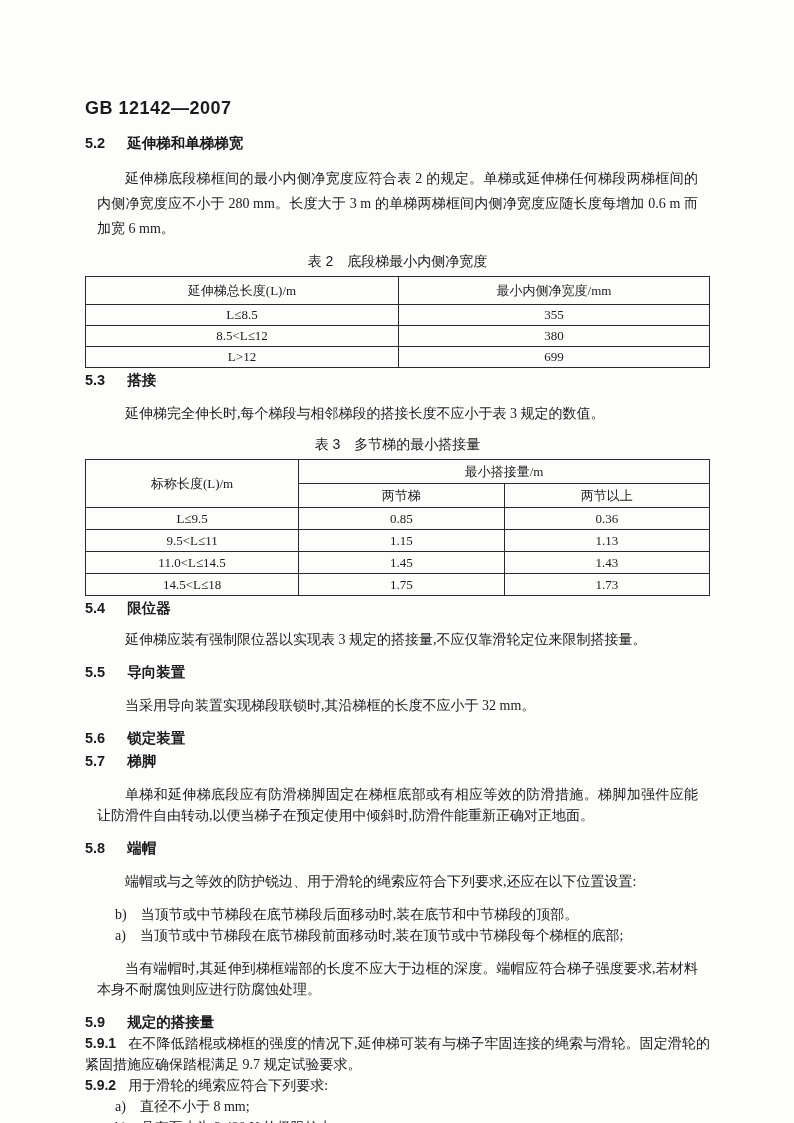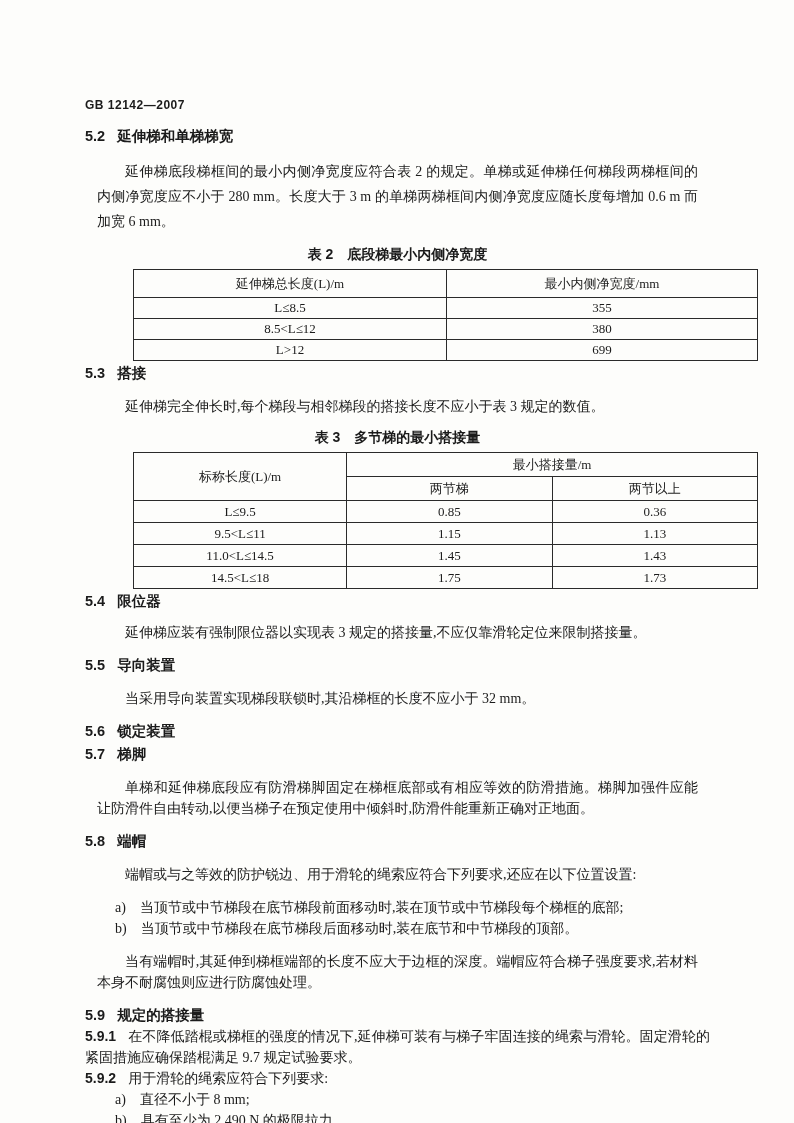--- a/index.html
+++ b/index.html
@@ -10,63 +10,62 @@
     background: #fdfdfb;
     box-sizing: border-box;
     padding: 98px 84px 0 85px;
     overflow: hidden;
     font-family: "Liberation Serif", "DejaVu Serif", serif;
     color: #1b1b1b;
   }
   .doc-header {
     font-family: "Liberation Sans", "DejaVu Sans", sans-serif;
     font-weight: bold;
-    font-size: 12px;
+    font-size: 18px;
     letter-spacing: 0.5px;
     margin-bottom: 14px;
   }
   .sec-heading {
     font-family: "Liberation Sans", "DejaVu Sans", sans-serif;
     font-weight: bold;
     font-size: 14.5px;
     line-height: 21px;
     margin-top: 2px;
   }
-  .h-num { margin-right: 12px; }
+  .h-num { margin-right: 22px; }
   .para {
     font-size: 14px;
     line-height: 21px;
     margin: 12px;
     text-align: justify;
   }
   .loose { line-height: 25px; }
   .indent { text-indent: 2em; }
   .gap-above { margin-top: 10px; }
   .clause { font-size: 14px; line-height: 21px; margin: 0; text-align: justify; }
   .clause-num {
     font-family: "Liberation Sans", "DejaVu Sans", sans-serif;
     font-weight: bold;
     margin-right: 12px;
   }
   .list-item { font-size: 14px; line-height: 21px; padding-left: 30px; }
   .li-label { margin-right: 14px; }
   .tbl-caption {
     font-family: "Liberation Sans", "DejaVu Sans", sans-serif;
-    font-weight: bold;
+    font-weight: normal;
     font-size: 14px;
     text-align: center;
     margin: 8px 0 5px;
   }
   table.tbl {
     width: 100%;
     border-collapse: collapse;
     border: 1.5px solid #1c1c1c;
     font-size: 13px;
     table-layout: fixed;
-    margin-left: 48px;
   }
   .tbl th, .tbl td {
     border: 1px solid #2a2a2a;
     text-align: center;
     vertical-align: middle;
     font-weight: normal;
     padding: 0;
   }
   .tbl2 th { height: 27px; }
   .tbl2 td { height: 20px; }
@@ -172,24 +171,24 @@
   <div class="sec-heading">
     <span class="h-num">5.7</span><span>梯脚</span>
   </div>
   <p class="para indent">单梯和延伸梯底段应有防滑梯脚固定在梯框底部或有相应等效的防滑措施。梯脚加强件应能让防滑件自由转动,以便当梯子在预定使用中倾斜时,防滑件能重新正确对正地面。</p>
 
   <div class="sec-heading">
     <span class="h-num">5.8</span><span>端帽</span>
   </div>
   <p class="para indent">端帽或与之等效的防护锐边、用于滑轮的绳索应符合下列要求,还应在以下位置设置:</p>
   <div class="list-item">
+    <span class="li-label">b)</span><span>当顶节或中节梯段在底节梯段后面移动时,装在底节和中节梯段的顶部。</span>
+  </div>
+  <div class="list-item">
     <span class="li-label">a)</span><span>当顶节或中节梯段在底节梯段前面移动时,装在顶节或中节梯段每个梯框的底部;</span>
-  </div>
-  <div class="list-item">
-    <span class="li-label">b)</span><span>当顶节或中节梯段在底节梯段后面移动时,装在底节和中节梯段的顶部。</span>
   </div>
   <p class="para indent">当有端帽时,其延伸到梯框端部的长度不应大于边框的深度。端帽应符合梯子强度要求,若材料本身不耐腐蚀则应进行防腐蚀处理。</p>
 
   <div class="sec-heading">
     <span class="h-num">5.9</span><span>规定的搭接量</span>
   </div>
   <p class="clause">
     <span class="clause-num">5.9.1</span><span>在不降低踏棍或梯框的强度的情况下,延伸梯可装有与梯子牢固连接的绳索与滑轮。固定滑轮的紧固措施应确保踏棍满足 9.7 规定试验要求。</span>
   </p>
   <p class="clause">

